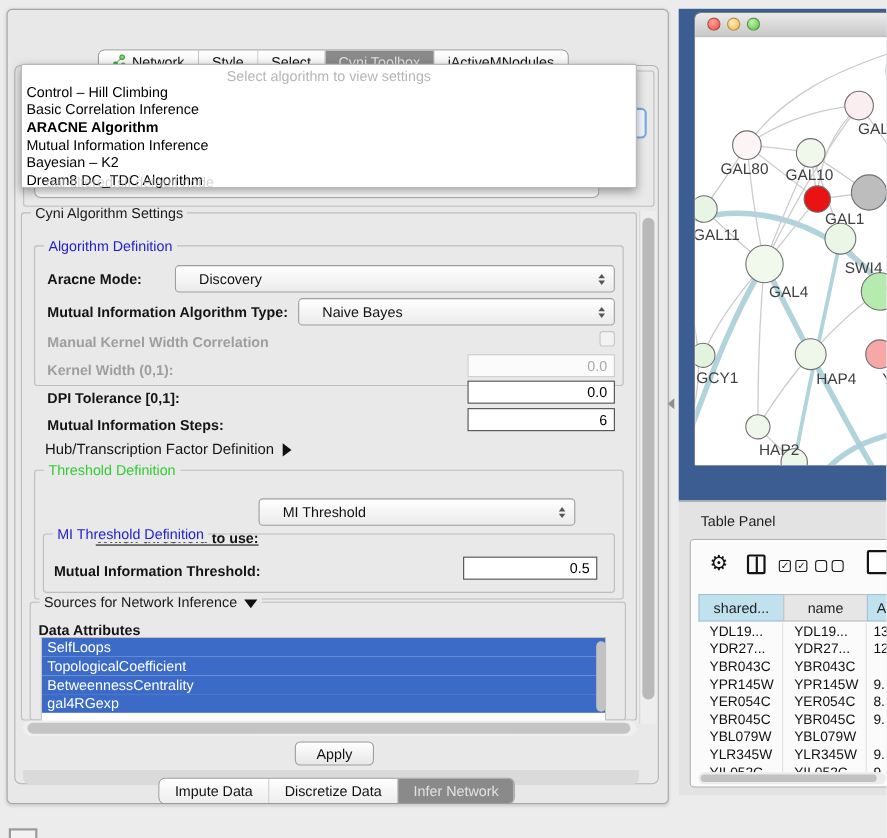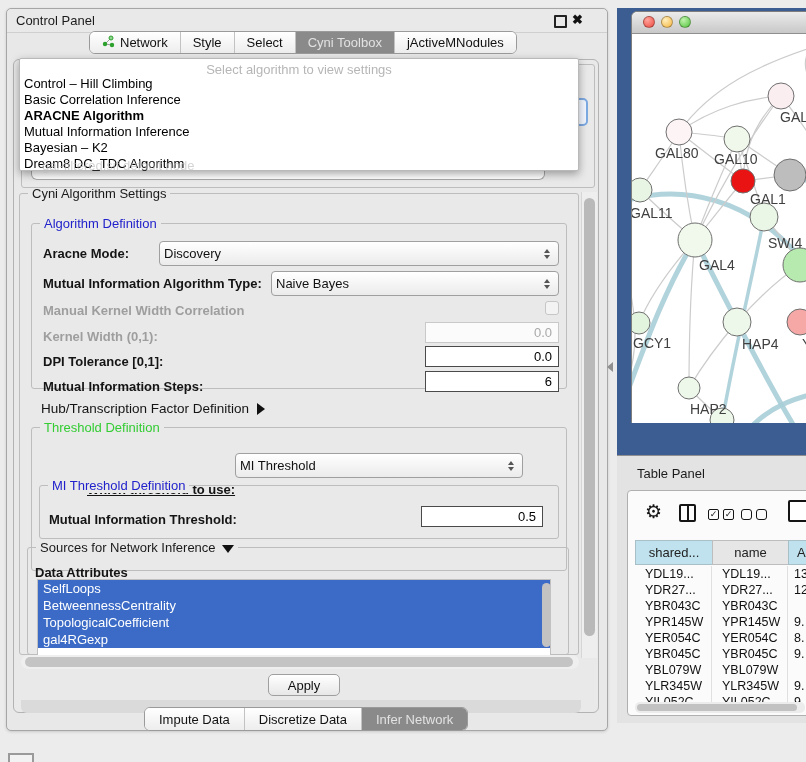--- a/index.html
+++ b/index.html
@@ -16,21 +16,21 @@
   .close-ic{position:absolute;left:565px;top:3px;font-size:13px;font-weight:bold;color:#111;}
 
   .seg-bar{position:absolute;display:flex;border:1px solid #9a9a9a;border-radius:6px;overflow:hidden;
       background:#fff;box-sizing:border-box;}
   .seg{display:flex;align-items:center;justify-content:center;font-size:13px;color:#111;
       background:linear-gradient(#ffffff,#ededed);border-right:1px solid #c2c2c2;box-sizing:border-box;white-space:nowrap;}
   .seg:last-child{border-right:none;}
   .seg.selected{background:#8a8a8a;color:#e2e2e2;}
   .seg .tab-icon{margin-right:5px;display:inline-block;}
 
-  .cp-tabs{left:82px;top:22px;height:23px;}
+  .cp-tabs{left:82px;top:36px;height:23px;}
   .cp-tabs .seg{padding:0 12px;}
 
   .content-panel{position:absolute;left:6px;top:50px;width:586px;height:654px;background:#e9e9e9;
       border:1px solid #b3b3b3;border-radius:6px;box-sizing:border-box;}
 
   
   .hidden-group{position:absolute;left:14px;top:55px;width:574px;height:124px;border:1px solid #bdbdbd;
       border-radius:3px;background:#e9e9e9;box-sizing:border-box;z-index:1;}
   .focus-combo{position:absolute;left:557px;top:89px;width:24px;height:28px;border:2px solid #7da9e2;
       border-radius:5px;background:#f2f7ff;box-sizing:border-box;z-index:2;}
@@ -50,21 +50,21 @@
   .groupbox{position:absolute;border:1px solid #bdbdbd;border-radius:3px;box-sizing:border-box;}
   .grouptitle{position:absolute;top:-8px;left:8px;background:#e9e9e9;padding:0 4px;font-size:13px;color:#1a1a1a;white-space:nowrap;}
   .grouptitle.blue{color:#2222cc;}
   .grouptitle.green{color:#33cc33;}
 
   .lbl{position:absolute;font-size:13px;font-weight:bold;color:#141414;white-space:nowrap;}
   .lbl.dim{color:#9e9e9e;}
   .lbl.plain{font-weight:normal;}
 
   .combo{position:absolute;height:25px;border:1px solid #9f9f9f;border-radius:4px;
-      background:linear-gradient(#ffffff,#ebebeb);font-size:13px;line-height:23px;padding-left:4px;
+      background:linear-gradient(#ffffff,#ebebeb);font-size:13px;line-height:23px;padding-left:21px;
       box-sizing:border-box;color:#111;}
   .spin{position:absolute;right:8px;top:50%;transform:translateY(-50%);display:flex;flex-direction:column;gap:2px;}
   .tri-up{width:0;height:0;border-left:3.5px solid transparent;border-right:3.5px solid transparent;border-bottom:4px solid #555;}
   .tri-dn{width:0;height:0;border-left:3.5px solid transparent;border-right:3.5px solid transparent;border-top:4px solid #555;}
 
   .tfield{position:absolute;height:21px;border:1px solid #4a4a4a;background:#fff;font-size:13px;
       line-height:19px;text-align:right;padding-right:6px;box-sizing:border-box;color:#000;}
   .tfield.disabled{border:1px solid #c9c9c9;color:#a9a9a9;background:#fbfbfb;}
   .checkbox{position:absolute;width:14px;height:14px;border:1px solid #c6c6c6;border-radius:3px;background:#f3f3f3;box-sizing:border-box;}
 
@@ -134,25 +134,20 @@
   .tp-hthumb{position:absolute;left:2px;top:2px;width:160px;height:7px;background:#c2c2c2;border-radius:4px;}
 
   .clipped-box{position:absolute;left:8px;top:753px;width:26px;height:16px;border:2px solid #9a9a9a;background:#f2f2f2;box-sizing:border-box;}
 </style>
 </head>
 <body>
 
 <div id="page">
 
   <div class="cp">
-    <div class="cp-titlebar">
-      <span class="cp-title">Control Panel</span>
-      <span class="float-ic"></span>
-      <span class="close-ic">✖</span>
-    </div>
 
     <div class="seg-bar cp-tabs">
       <div class="seg">
         <span class="tab-icon">
           <svg width="13" height="13" viewBox="0 0 13 13">
             <line x1="3" y1="9" x2="9" y2="3" stroke="#9a9a9a" stroke-width="1"></line>
             <line x1="3" y1="9" x2="10" y2="10" stroke="#9a9a9a" stroke-width="1"></line>
             <circle cx="3" cy="9" r="2.2" fill="#2da12d"></circle>
             <circle cx="9" cy="3" r="2" fill="#8fd48f" stroke="#2da12d" stroke-width="1"></circle>
             <circle cx="10" cy="10" r="2.2" fill="#2da12d"></circle>
@@ -182,21 +177,21 @@
           <span class="tri-up"></span>
           <span class="tri-dn"></span>
         </span>
     </div>
     <div class="combo-sliver"></div>
 
     <div class="groupbox" style="left:12px;top:184px;width:560px;height:462px;">
       <span class="grouptitle">Cyni Algorithm Settings</span>
     </div>
 
-    <div class="groupbox" style="left:24px;top:214px;width:536px;height:166px;">
+    <div class="groupbox" style="left:24px;top:214px;width:536px;height:128px;">
       <span class="grouptitle blue">Algorithm Definition</span>
     </div>
     <span class="lbl" style="left:36px;top:237px;">Aracne Mode:</span>
     <div class="combo" style="left:152px;top:232px;width:400px;">
       <span>Discovery</span>
       <span class="spin">
           <span class="tri-up"></span>
           <span class="tri-dn"></span>
         </span>
     </div>
@@ -214,21 +209,21 @@
     <div class="tfield disabled" style="left:418px;top:313px;width:134px;">0.0</div>
     <span class="lbl" style="left:36px;top:345px;">DPI Tolerance [0,1]:</span>
     <div class="tfield" style="left:418px;top:337px;width:134px;">0.0</div>
     <span class="lbl" style="left:36px;top:370px;">Mutual Information Steps:</span>
     <div class="tfield" style="left:418px;top:362px;width:134px;">6</div>
 
     <span class="lbl plain" style="left:34px;top:392px;font-size:13.5px;">
       <span>Hub/Transcription Factor Definition</span><span class="arrow-right"></span>
     </span>
 
-    <div class="groupbox" style="left:24px;top:418px;width:536px;height:144px;">
+    <div class="groupbox" style="left:24px;top:418px;width:536px;height:118px;">
       <span class="grouptitle green">Threshold Definition</span>
     </div>
     <span class="lbl" style="left:80px;top:473px;text-decoration:underline;">Which threshold to use:</span>
     <div class="combo" style="left:228px;top:444px;width:288px;">
       <span>MI Threshold</span>
       <span class="spin">
           <span class="tri-up"></span>
           <span class="tri-dn"></span>
         </span>
     </div>
@@ -240,22 +235,22 @@
 
     <div class="groupbox" style="left:20px;top:538px;width:542px;height:108px;">
       <span class="grouptitle">
         <span>Sources for Network Inference</span><span class="arrow-down"></span>
       </span>
     </div>
     <span class="lbl" style="left:28px;top:556px;">Data Attributes</span>
     <div class="attr-listbox">
 
     <div class="attr-item selected">SelfLoops</div>
+        <div class="attr-item selected">TopologicalCoefficient</div>
         <div class="attr-item selected">BetweennessCentrality</div>
-        <div class="attr-item selected">TopologicalCoefficient</div>
         <div class="attr-item selected">gal4RGexp</div>
       </div>
     <div class="list-vscroll" style="left:535px;top:574px;position:absolute;"></div>
 
     <div class="sb-vtrack">
       <div class="sb-vthumb"></div>
     </div>
     <div class="sb-htrack">
       <div class="sb-hthumb"></div>
     </div>

